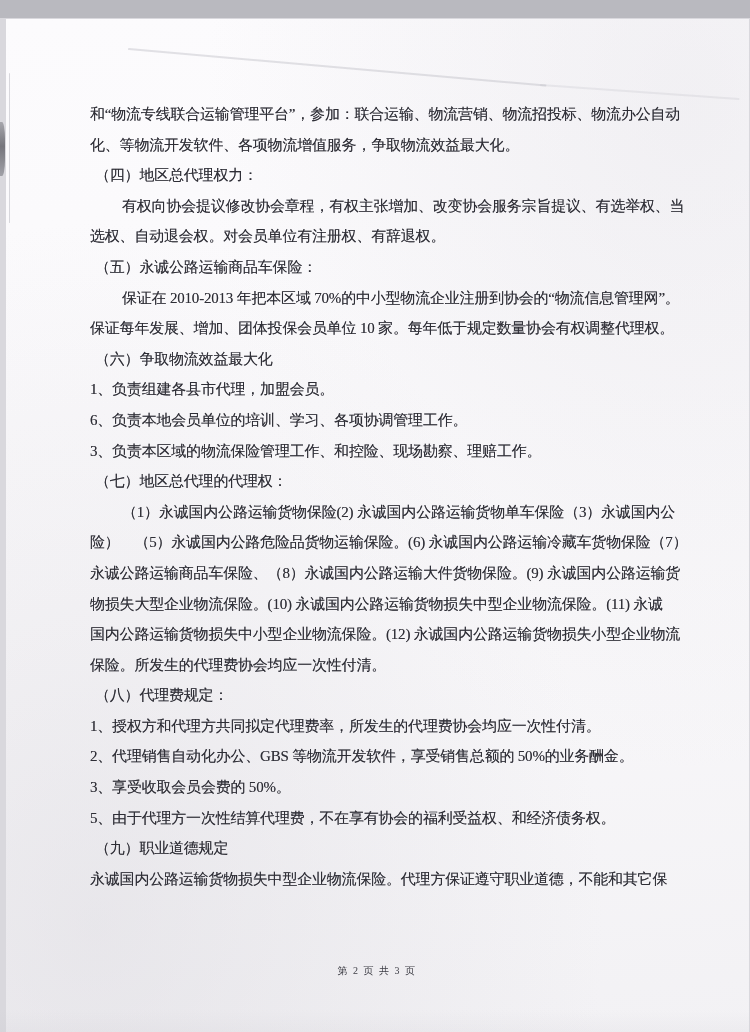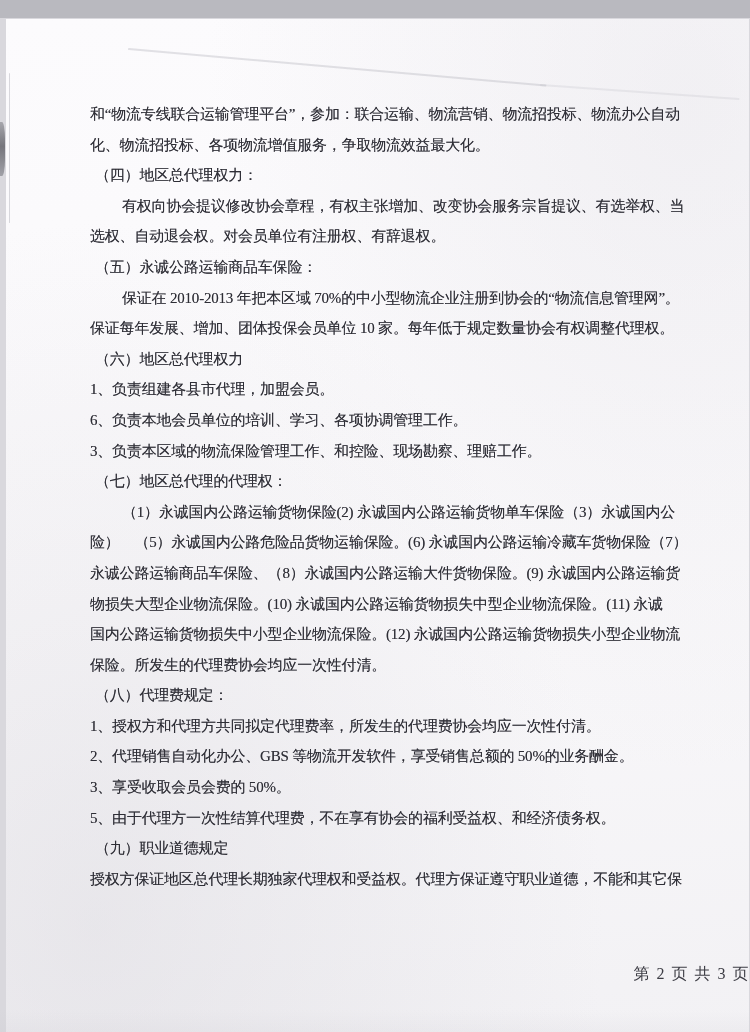--- a/index.html
+++ b/index.html
@@ -52,59 +52,59 @@
     text-shadow:0 0 .4px rgba(46,46,54,.55);
   }
   .textblock p{
     margin:0;padding:0;white-space:nowrap;
     letter-spacing:-0.2px;
   }
   .textblock p.h{padding-left:5px;}
   .textblock p.i{text-indent:32px;}
   .footer{
     position:absolute;left:4px;right:0;top:946px;
-    text-align:right;
-    font-size:16px;letter-spacing:1.5px;color:#3c3c44;
+    text-align:center;
+    font-size:10px;letter-spacing:1.5px;color:#3c3c44;
   }
 </style>
 </head>
 <body>
 
 <div class="page">
   <div class="paper"></div>
 
   <div class="smudge-left"></div>
   <div class="edge-line-left"></div>
   <div class="crease-top-1"></div>
   <div class="crease-top-2"></div>
   <div class="bottom-shade"></div>
 
   <div class="textblock">
     <p>和“物流专线联合运输管理平台”，参加：联合运输、物流营销、物流招投标、物流办公自动</p>
-    <p>化、物流招投标、各项物流增值服务，争取物流效益最大化。</p>
+    <p>化、等物流开发软件、各项物流增值服务，争取物流效益最大化。</p>
     <p class="h">（四）地区总代理权力：</p>
     <p class="i">有权向协会提议修改协会章程，有权主张增加、改变协会服务宗旨提议、有选举权、当</p>
     <p>选权、自动退会权。对会员单位有注册权、有辞退权。</p>
     <p class="h">（五）永诚公路运输商品车保险：</p>
     <p class="i">保证在 2010-2013 年把本区域 70%的中小型物流企业注册到协会的“物流信息管理网”。</p>
     <p>保证每年发展、增加、团体投保会员单位 10 家。每年低于规定数量协会有权调整代理权。</p>
-    <p class="h">（六）地区总代理权力</p>
+    <p class="h">（六）争取物流效益最大化</p>
     <p>1、负责组建各县市代理，加盟会员。</p>
     <p>6、负责本地会员单位的培训、学习、各项协调管理工作。</p>
     <p>3、负责本区域的物流保险管理工作、和控险、现场勘察、理赔工作。</p>
     <p class="h">（七）地区总代理的代理权：</p>
     <p class="i">（1）永诚国内公路运输货物保险(2) 永诚国内公路运输货物单车保险（3）永诚国内公</p>
     <p>险）　（5）永诚国内公路危险品货物运输保险。(6) 永诚国内公路运输冷藏车货物保险（7）</p>
     <p>永诚公路运输商品车保险、（8）永诚国内公路运输大件货物保险。(9) 永诚国内公路运输货</p>
     <p>物损失大型企业物流保险。(10) 永诚国内公路运输货物损失中型企业物流保险。(11) 永诚</p>
     <p>国内公路运输货物损失中小型企业物流保险。(12) 永诚国内公路运输货物损失小型企业物流</p>
     <p>保险。所发生的代理费协会均应一次性付清。</p>
     <p class="h">（八）代理费规定：</p>
     <p>1、授权方和代理方共同拟定代理费率，所发生的代理费协会均应一次性付清。</p>
     <p>2、代理销售自动化办公、GBS 等物流开发软件，享受销售总额的 50%的业务酬金。</p>
     <p>3、享受收取会员会费的 50%。</p>
     <p>5、由于代理方一次性结算代理费，不在享有协会的福利受益权、和经济债务权。</p>
     <p class="h">（九）职业道德规定</p>
-    <p>授权方保证地区总代理长期独家代理权和受益权。代理方保证遵守职业道德，不能和其它保</p>
+    <p>永诚国内公路运输货物损失中型企业物流保险。代理方保证遵守职业道德，不能和其它保</p>
   </div>
 
   <div class="footer">第 2 页 共 3 页</div>
 </div>
 
 </body></html>

